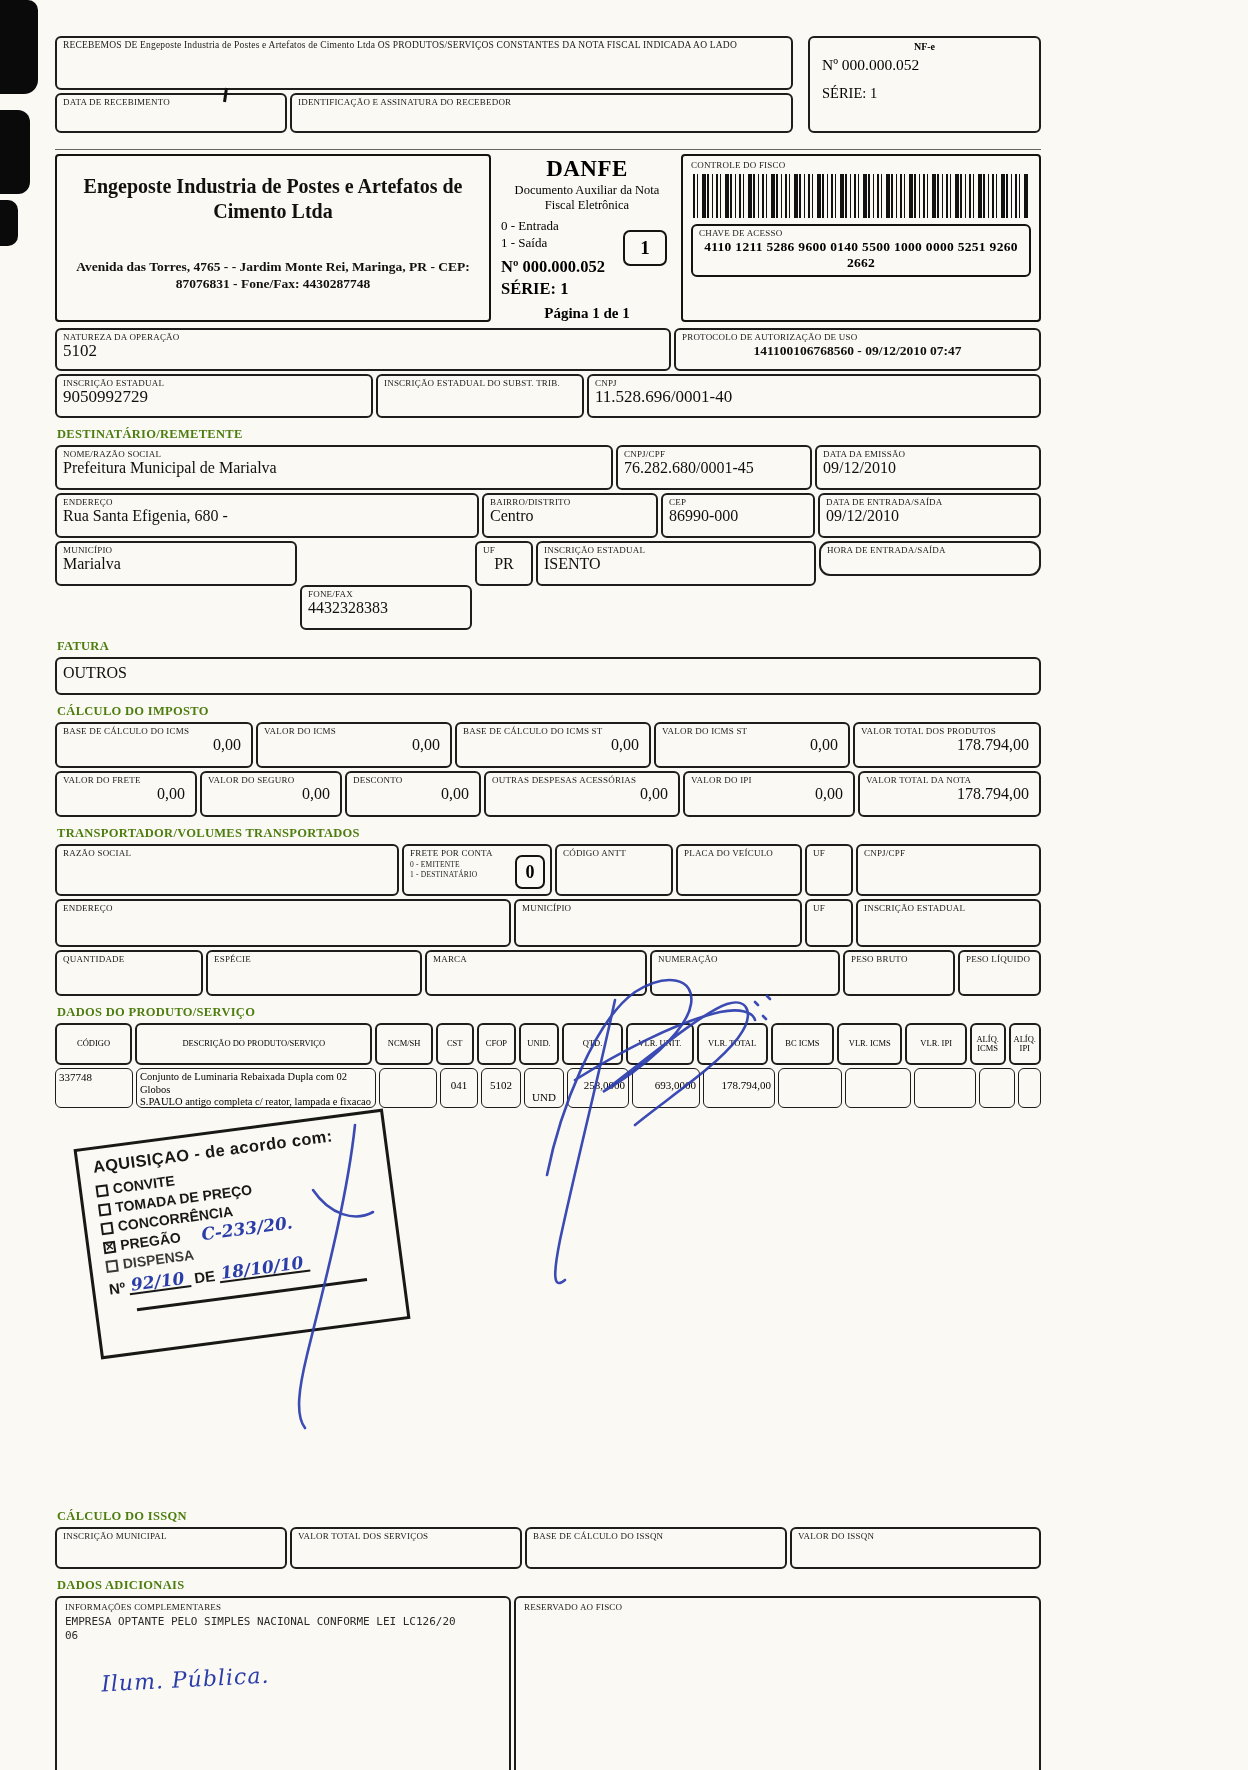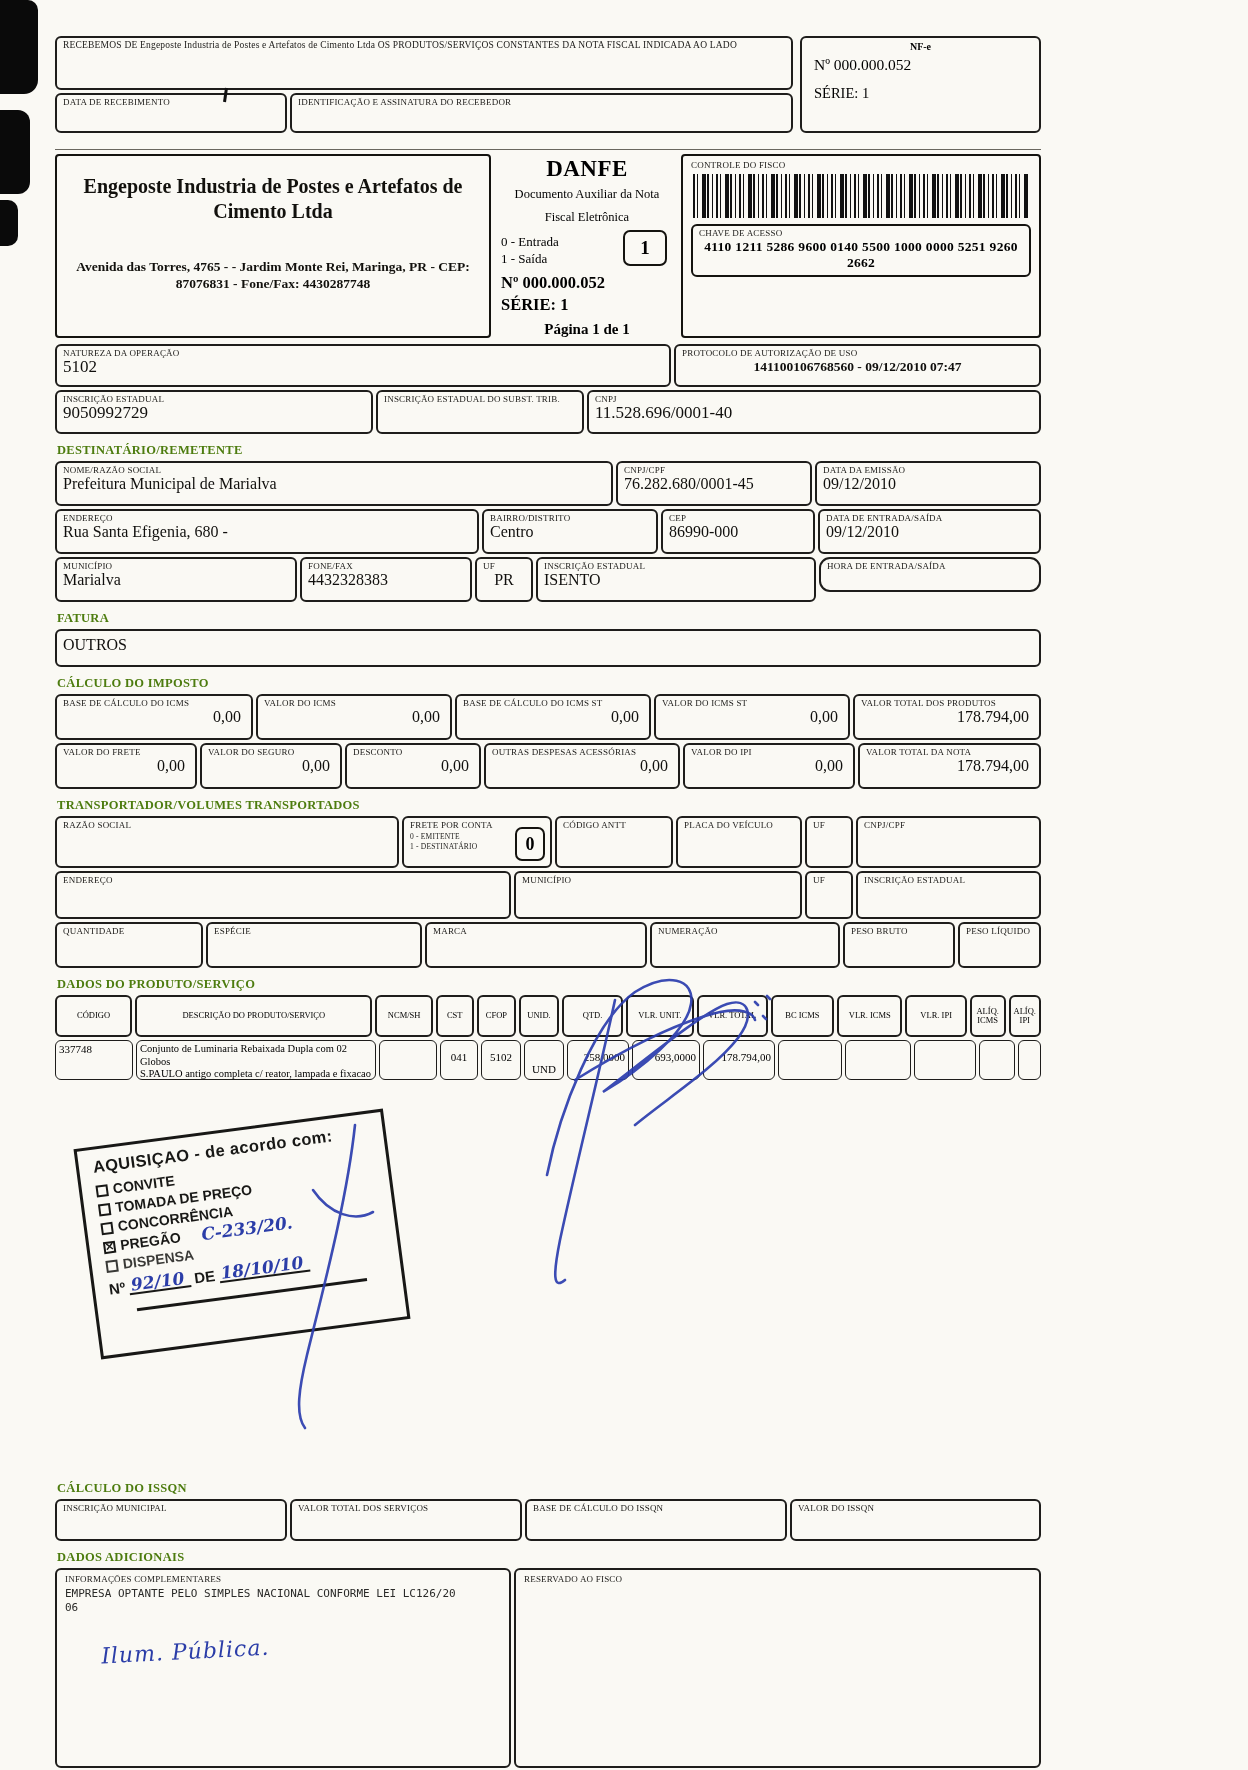--- a/index.html
+++ b/index.html
@@ -20,21 +20,21 @@
 
   .cutline { border-top:1.6px solid #6a675f; margin-top:16px; }
 
   
   .hdr { display:flex; margin-top:4px; }
   .emit-box { width:436px; border:2.5px solid #14130f; border-radius:4px; padding:18px 10px 10px; }
   .emit-name { font-weight:bold; font-size:20px; line-height:25px; text-align:center; color:#12110d; }
   .emit-addr { font-weight:bold; font-size:13.5px; line-height:17px; text-align:center; margin-top:34px; color:#12110d; }
   .danfe-col { width:190px; padding:2px 8px 0 10px; }
   .danfe-title { font-weight:bold; font-size:23px; text-align:center; letter-spacing:.5px; }
-  .danfe-sub { font-size:12.5px; line-height:23px; text-align:center; margin-top:1px; }
+  .danfe-sub { font-size:12.5px; line-height:15px; text-align:center; margin-top:1px; }
   .danfe-io { font-size:13px; line-height:17px; margin-top:4px; }
   .io-box { position:absolute; right:14px; top:76px; width:44px; height:36px; border:2.5px solid #14130f; border-radius:7px; font-weight:bold; font-size:19px; display:flex; align-items:center; justify-content:center; }
   .danfe-num { font-weight:bold; font-size:16.5px; margin-top:6px; }
   .danfe-pag { font-weight:bold; font-size:15px; text-align:center; margin-top:6px; }
   .fisco-box { flex:1; border:2.5px solid #14130f; border-radius:4px; padding:4px 8px; }
   .barcode { height:44px; margin:4px 2px 6px; background:repeating-linear-gradient(90deg,#111 0px,#111 2px,transparent 2px,transparent 4px,#111 4px,#111 5px,transparent 5px,transparent 9px,#111 9px,#111 13px,transparent 13px,transparent 14px,#111 14px,#111 16px,transparent 16px,transparent 19px,#111 19px,#111 20px,transparent 20px,transparent 23px); }
   .chave { border:2px solid #14130f; border-radius:6px; padding:2px 6px; }
   .chave-val { font-weight:bold; font-size:13.5px; letter-spacing:.3px; text-align:center; padding:1px 0 2px; }
   .consulta { font-size:15.5px; line-height:19px; margin-top:3px; color:#12110d; }
 
@@ -77,21 +77,21 @@
         </div>
         <div class="row mt3">
           <div class="box" style="width:232px; height:40px; border-width:2.5px;">
             <div class="lbl">DATA DE RECEBIMENTO</div>
           </div>
           <div class="box" style="flex:1; height:40px; border-width:2.5px;">
             <div class="lbl">IDENTIFICAÇÃO E ASSINATURA DO RECEBEDOR</div>
           </div>
         </div>
       </div>
-      <div class="box" style="flex:1; margin-left:4px; height:97px; border-width:2.5px; padding:3px 12px;">
+      <div class="box" style="flex:1; margin-left:12px; height:97px; border-width:2.5px; padding:3px 12px;">
         <div class="center bold" style="font-size:10px;">NF-e</div>
         <div style="font-size:15.5px; margin-top:4px;">Nº 000.000.052</div>
         <div style="font-size:14.5px; margin-top:11px;">SÉRIE: 1</div>
       </div>
     </div>
 
     <div class="cutline"></div>
 
     <div class="hdr">
       <div class="emit-box">
@@ -177,21 +177,21 @@
       <div class="box" style="flex:1; height:45px;">
         <div class="lbl">DATA DE ENTRADA/SAÍDA</div>
         <div class="val" style="font-size:16px;">09/12/2010</div>
       </div>
     </div>
     <div class="row mt3">
       <div class="box" style="width:242px; height:45px;">
         <div class="lbl">MUNICÍPIO</div>
         <div class="val" style="font-size:16px;">Marialva</div>
       </div>
-      <div class="box" style="width:172px; height:45px;">
+      <div class="box" style="width:172px; height:45px;margin-top:44px;">
         <div class="lbl">FONE/FAX</div>
         <div class="val" style="font-size:16px;">4432328383</div>
       </div>
       <div class="box" style="width:58px; height:45px;">
         <div class="lbl">UF</div>
         <div class="val center" style="font-size:16px;">PR</div>
       </div>
       <div class="box" style="width:280px; height:45px;">
         <div class="lbl">INSCRIÇÃO ESTADUAL</div>
         <div class="val" style="font-size:16px;">ISENTO</div>

